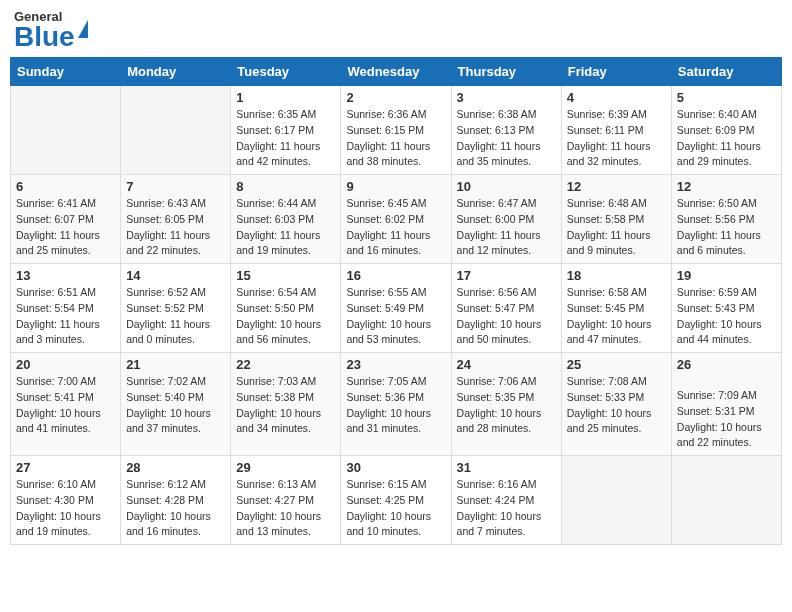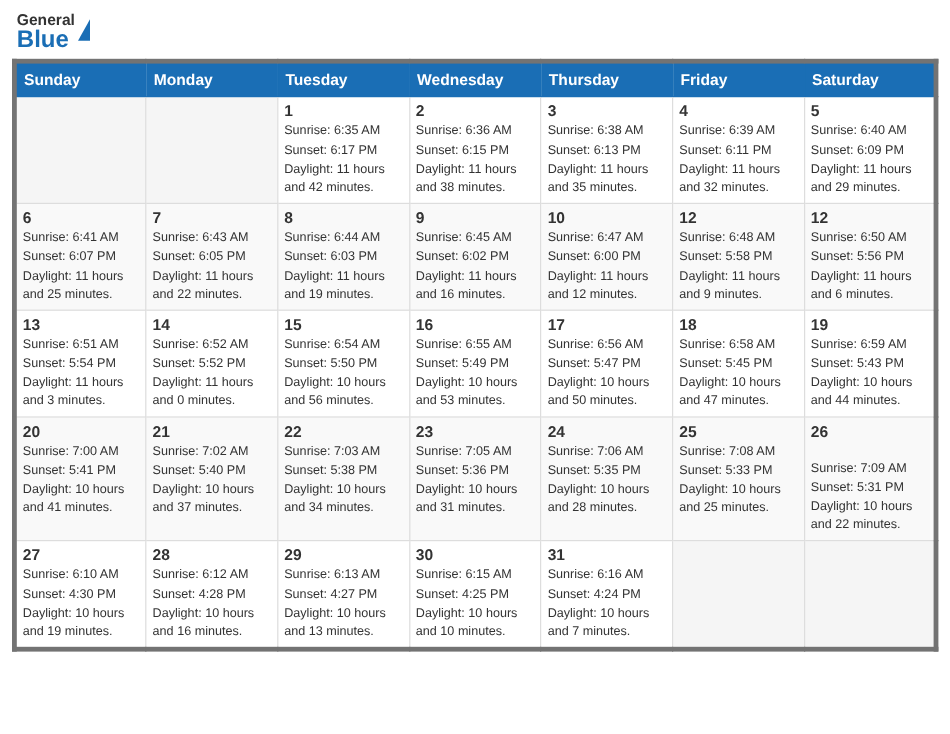--- a/index.html
+++ b/index.html
@@ -25,21 +25,21 @@
       color: #333;
       font-weight: normal;
     }
     .location {
       font-size: 14px;
       color: #555;
     }
     .calendar {
       width: 100%;
       border-collapse: collapse;
-      border: 4px solid #737373;
+      border: 1px solid #737373;
     }
     .calendar th {
       background-color: #1a6eb5;
       color: #fff;
       text-align: left;
       padding: 6px 6px;
       font-size: 13px;
       font-weight: bold;
       border: 1px solid #1a6eb5;
     }
@@ -77,21 +77,21 @@
       display: flex;
       flex-direction: column;
       line-height: 1;
     }
     .logo-line1 {
       font-size: 13px;
       font-weight: bold;
       color: #333;
     }
     .logo-line2 {
-      font-size: 20px;
+      font-size: 28px;
       font-weight: bold;
       color: #1a6eb5;
     }
     .triangle-icon {
       width: 0;
       height: 0;
       border-left: 10px solid transparent;
       border-bottom: 18px solid #1a6eb5;
       margin-left: 3px;
       margin-top: -4px;

